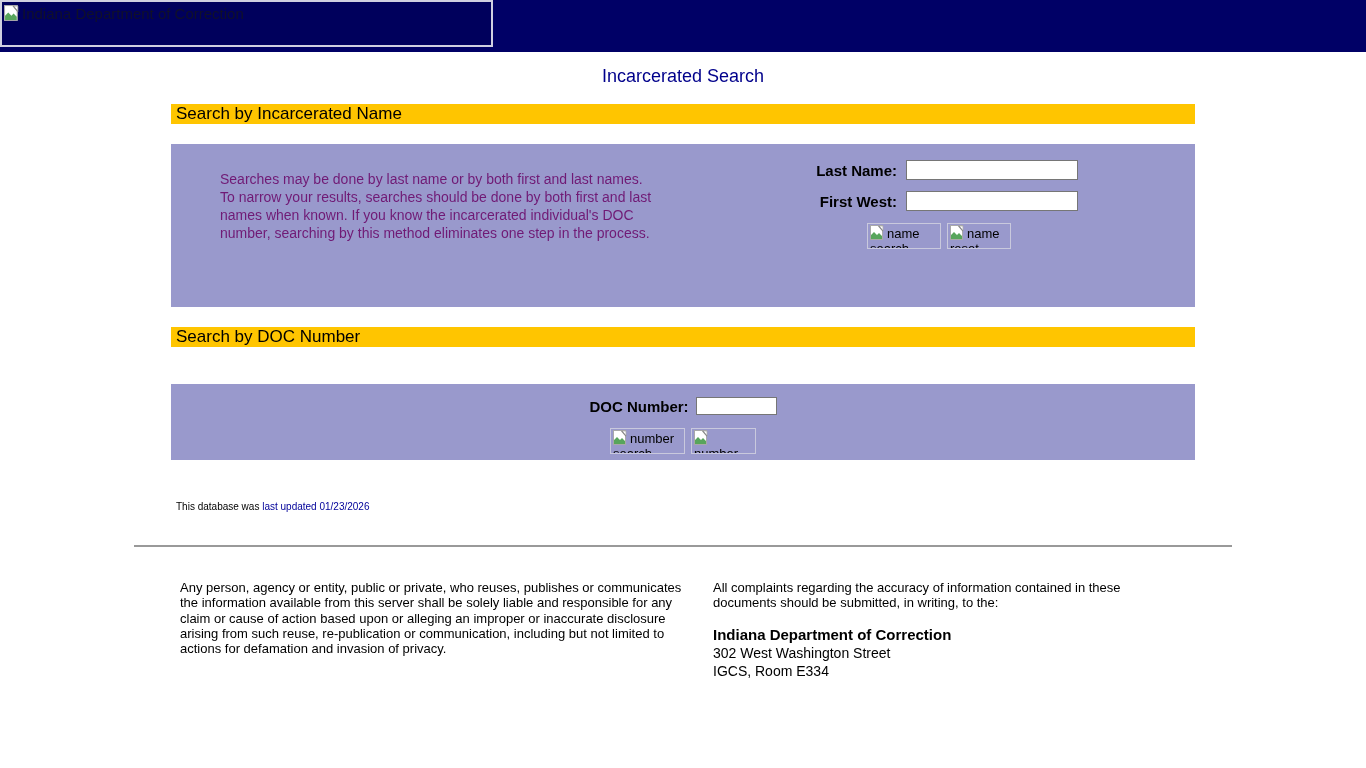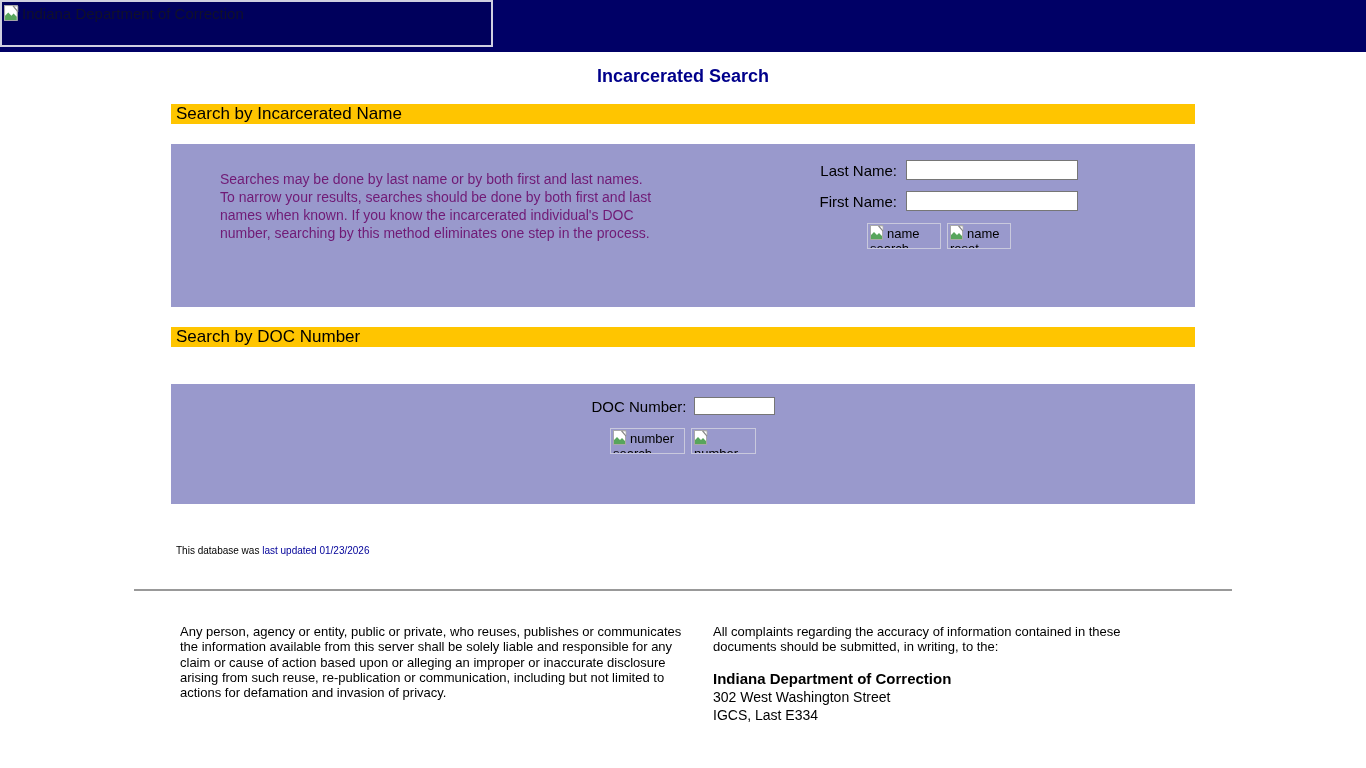--- a/index.html
+++ b/index.html
@@ -40,21 +40,21 @@
   .main {
     width: 1024px;
     margin: 0 auto;
   }
   .page-title {
     margin-top: 14px;
     height: 24px;
     text-align: center;
     color: #00008b;
     font-size: 18px;
-    font-weight: bold;
+    font-weight: normal;
   }
   .section-bar {
     height: 20px;
     background: #ffc500;
     display: flex;
     align-items: center;
     padding-left: 5px;
     font-size: 17px;
     color: #000000;
   }
@@ -64,21 +64,21 @@
   .panel {
     background: #9999cc;
     position: relative;
   }
   .panel-1 {
     margin-top: 20px;
     height: 163px;
   }
   .panel-2 {
     margin-top: 37px;
-    height: 120px;
+    height: 76px;
     text-align: center;
   }
 
   .panel-desc {
     position: absolute;
     left: 49px;
     top: 26px;
     width: 437px;
     font-size: 14px;
     line-height: 18px;
@@ -91,21 +91,21 @@
     right: 117px;
     width: 278px;
   }
   .form-row {
     display: flex;
     align-items: center;
     justify-content: flex-end;
     margin-bottom: 11px;
   }
   .form-label {
-    font-weight: normal;
+    font-weight: bold;
     font-size: 15px;
     margin-right: 9px;
     white-space: nowrap;
   }
   .text-input {
     border: 1px solid #767676;
     background: #ffffff;
     font-family: "Liberation Sans", sans-serif;
     font-size: 13px;
     padding: 1px 3px;
@@ -220,21 +220,21 @@
   </div>
 
   <div class="panel panel-1">
     <div class="panel-desc">Searches may be done by last name or by both first and last names.  To narrow your results, searches should be done by both first and last names when known. If you know the incarcerated individual's DOC number, searching by this method eliminates one step in the process.</div>
     <div class="name-form">
       <div class="form-row">
         <span class="form-label">Last Name:</span>
         <input type="text" class="text-input input-wide" value="" style="">
       </div>
       <div class="form-row">
-        <span class="form-label">First Name:</span>
+        <span class="form-label">First West:</span>
         <input type="text" class="text-input input-wide" value="" style="">
       </div>
       <div class="button-row">
         <button class="img-button btn-w74">
           <svg width="16" height="16">
               <use href="#broken-img"></use>
             </svg><span>name search</span>
         </button>
         <button class="img-button btn-w64">
           <svg width="16" height="16">
@@ -274,16 +274,16 @@
 
 <div class="rule"></div>
 
 <div class="footer">
   <div class="footer-left">Any person, agency or entity, public or private, who reuses, publishes or communicates the information available from this server shall be solely liable and responsible for any claim or cause of action based upon or alleging an improper or inaccurate disclosure arising from such reuse, re-publication or communication, including but not limited to actions for defamation and invasion of privacy.</div>
   <div class="footer-right">
     <div class="complaints">All complaints regarding the accuracy of information contained in these documents should be submitted, in writing, to the:</div>
     <div class="address">
       <div class="address-name">Indiana Department of Correction</div>
       <div class="address-line">302 West Washington Street</div>
-      <div class="address-line">IGCS, Last E334</div>
+      <div class="address-line">IGCS, Room E334</div>
     </div>
   </div>
 </div>
 
 </body></html>

